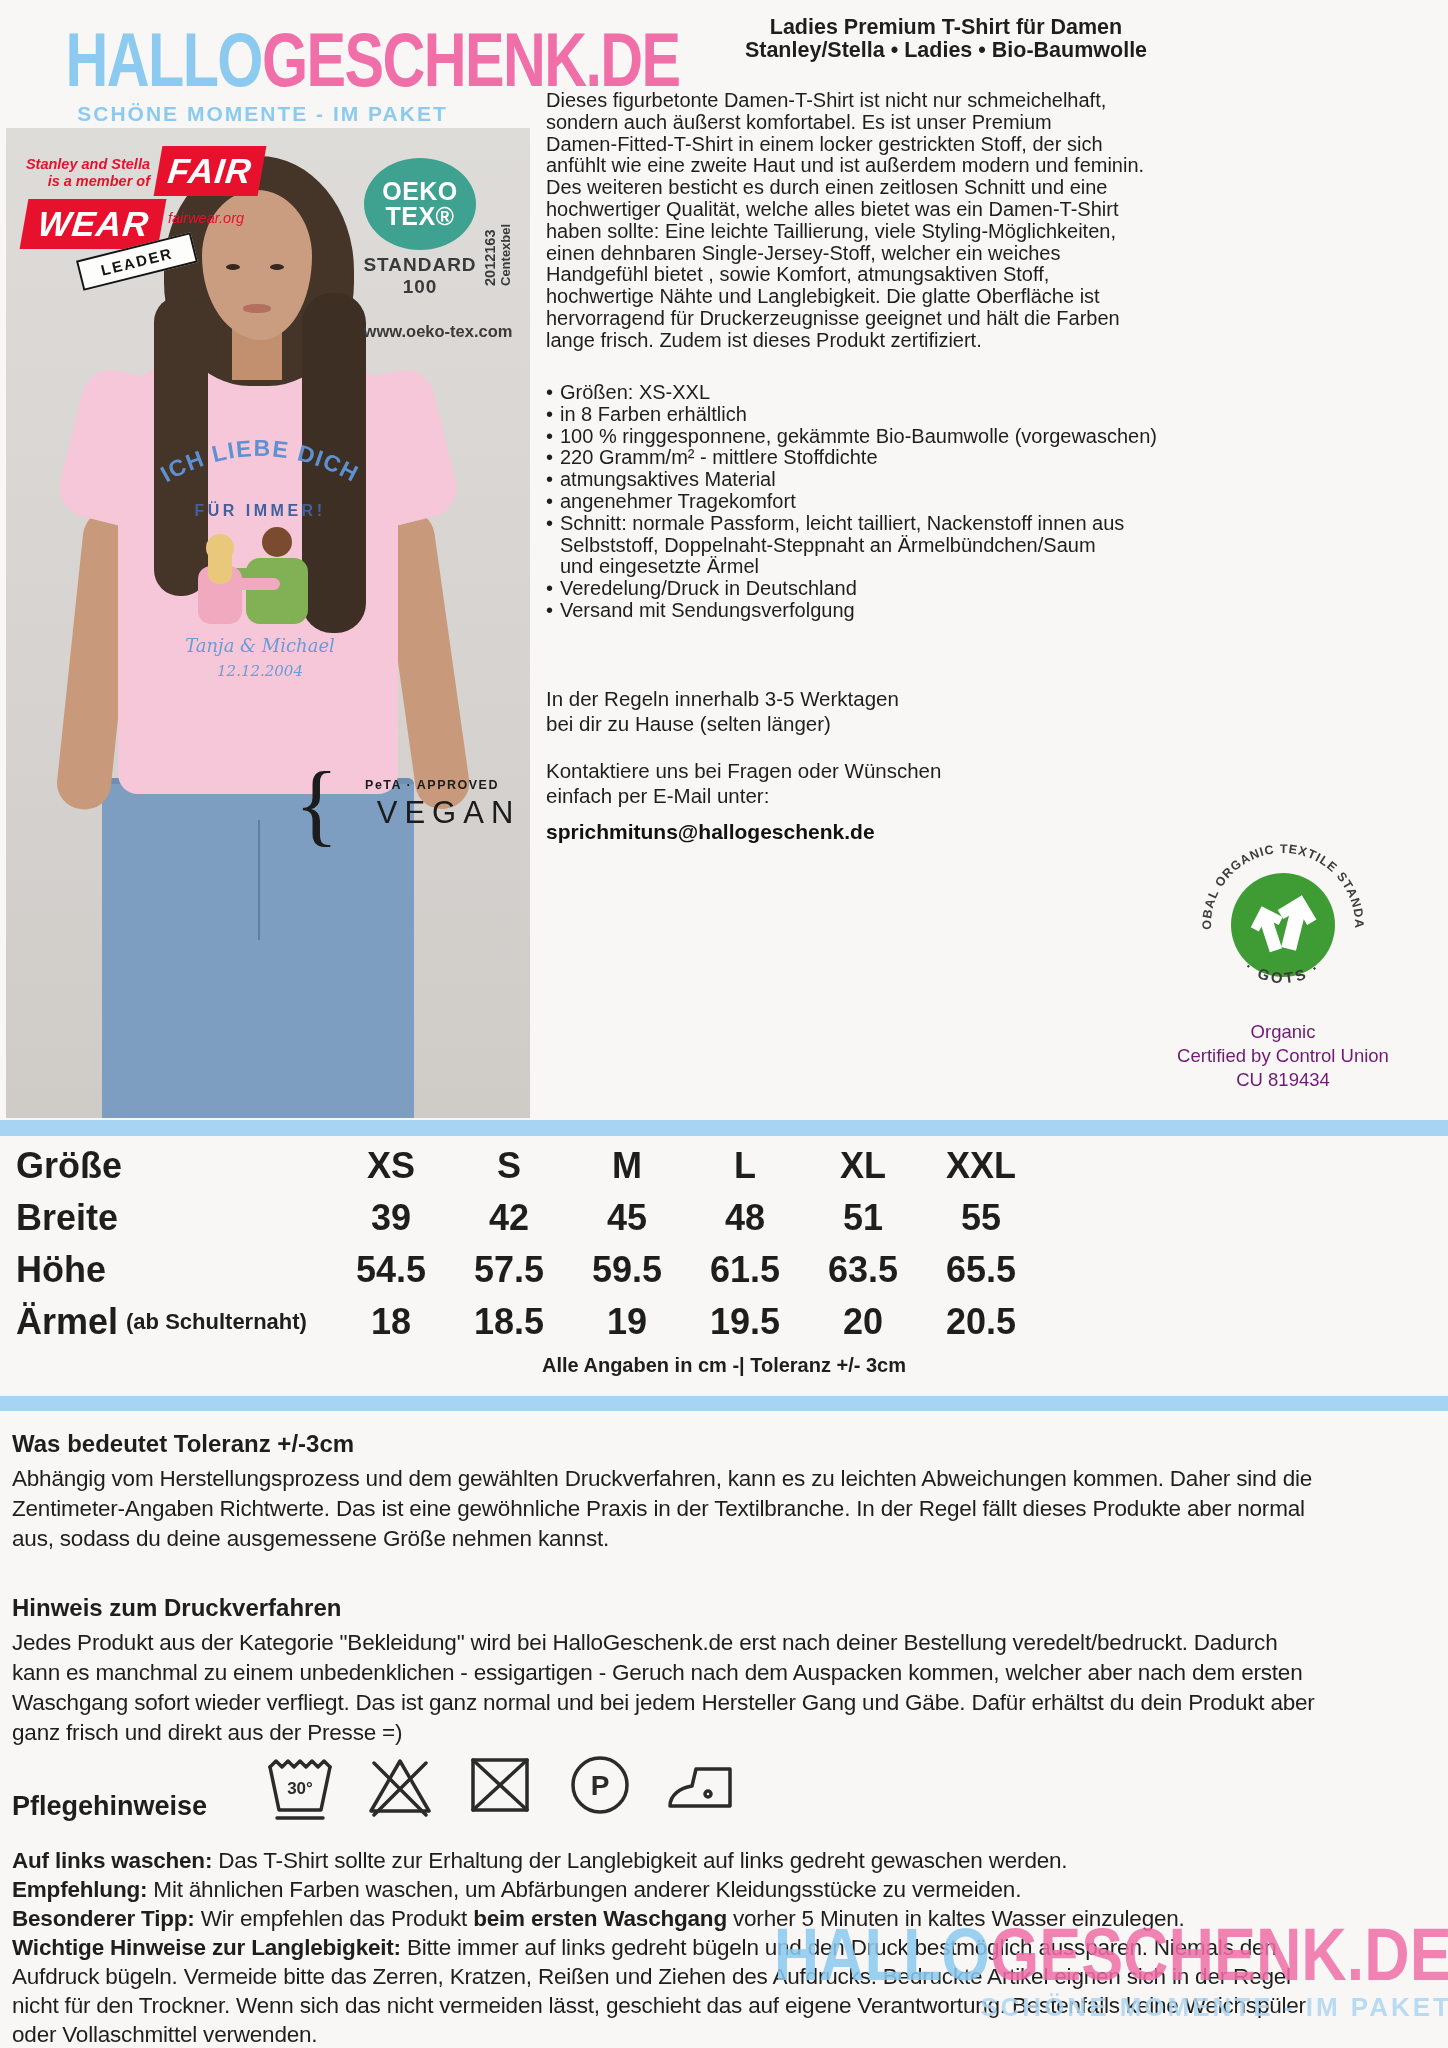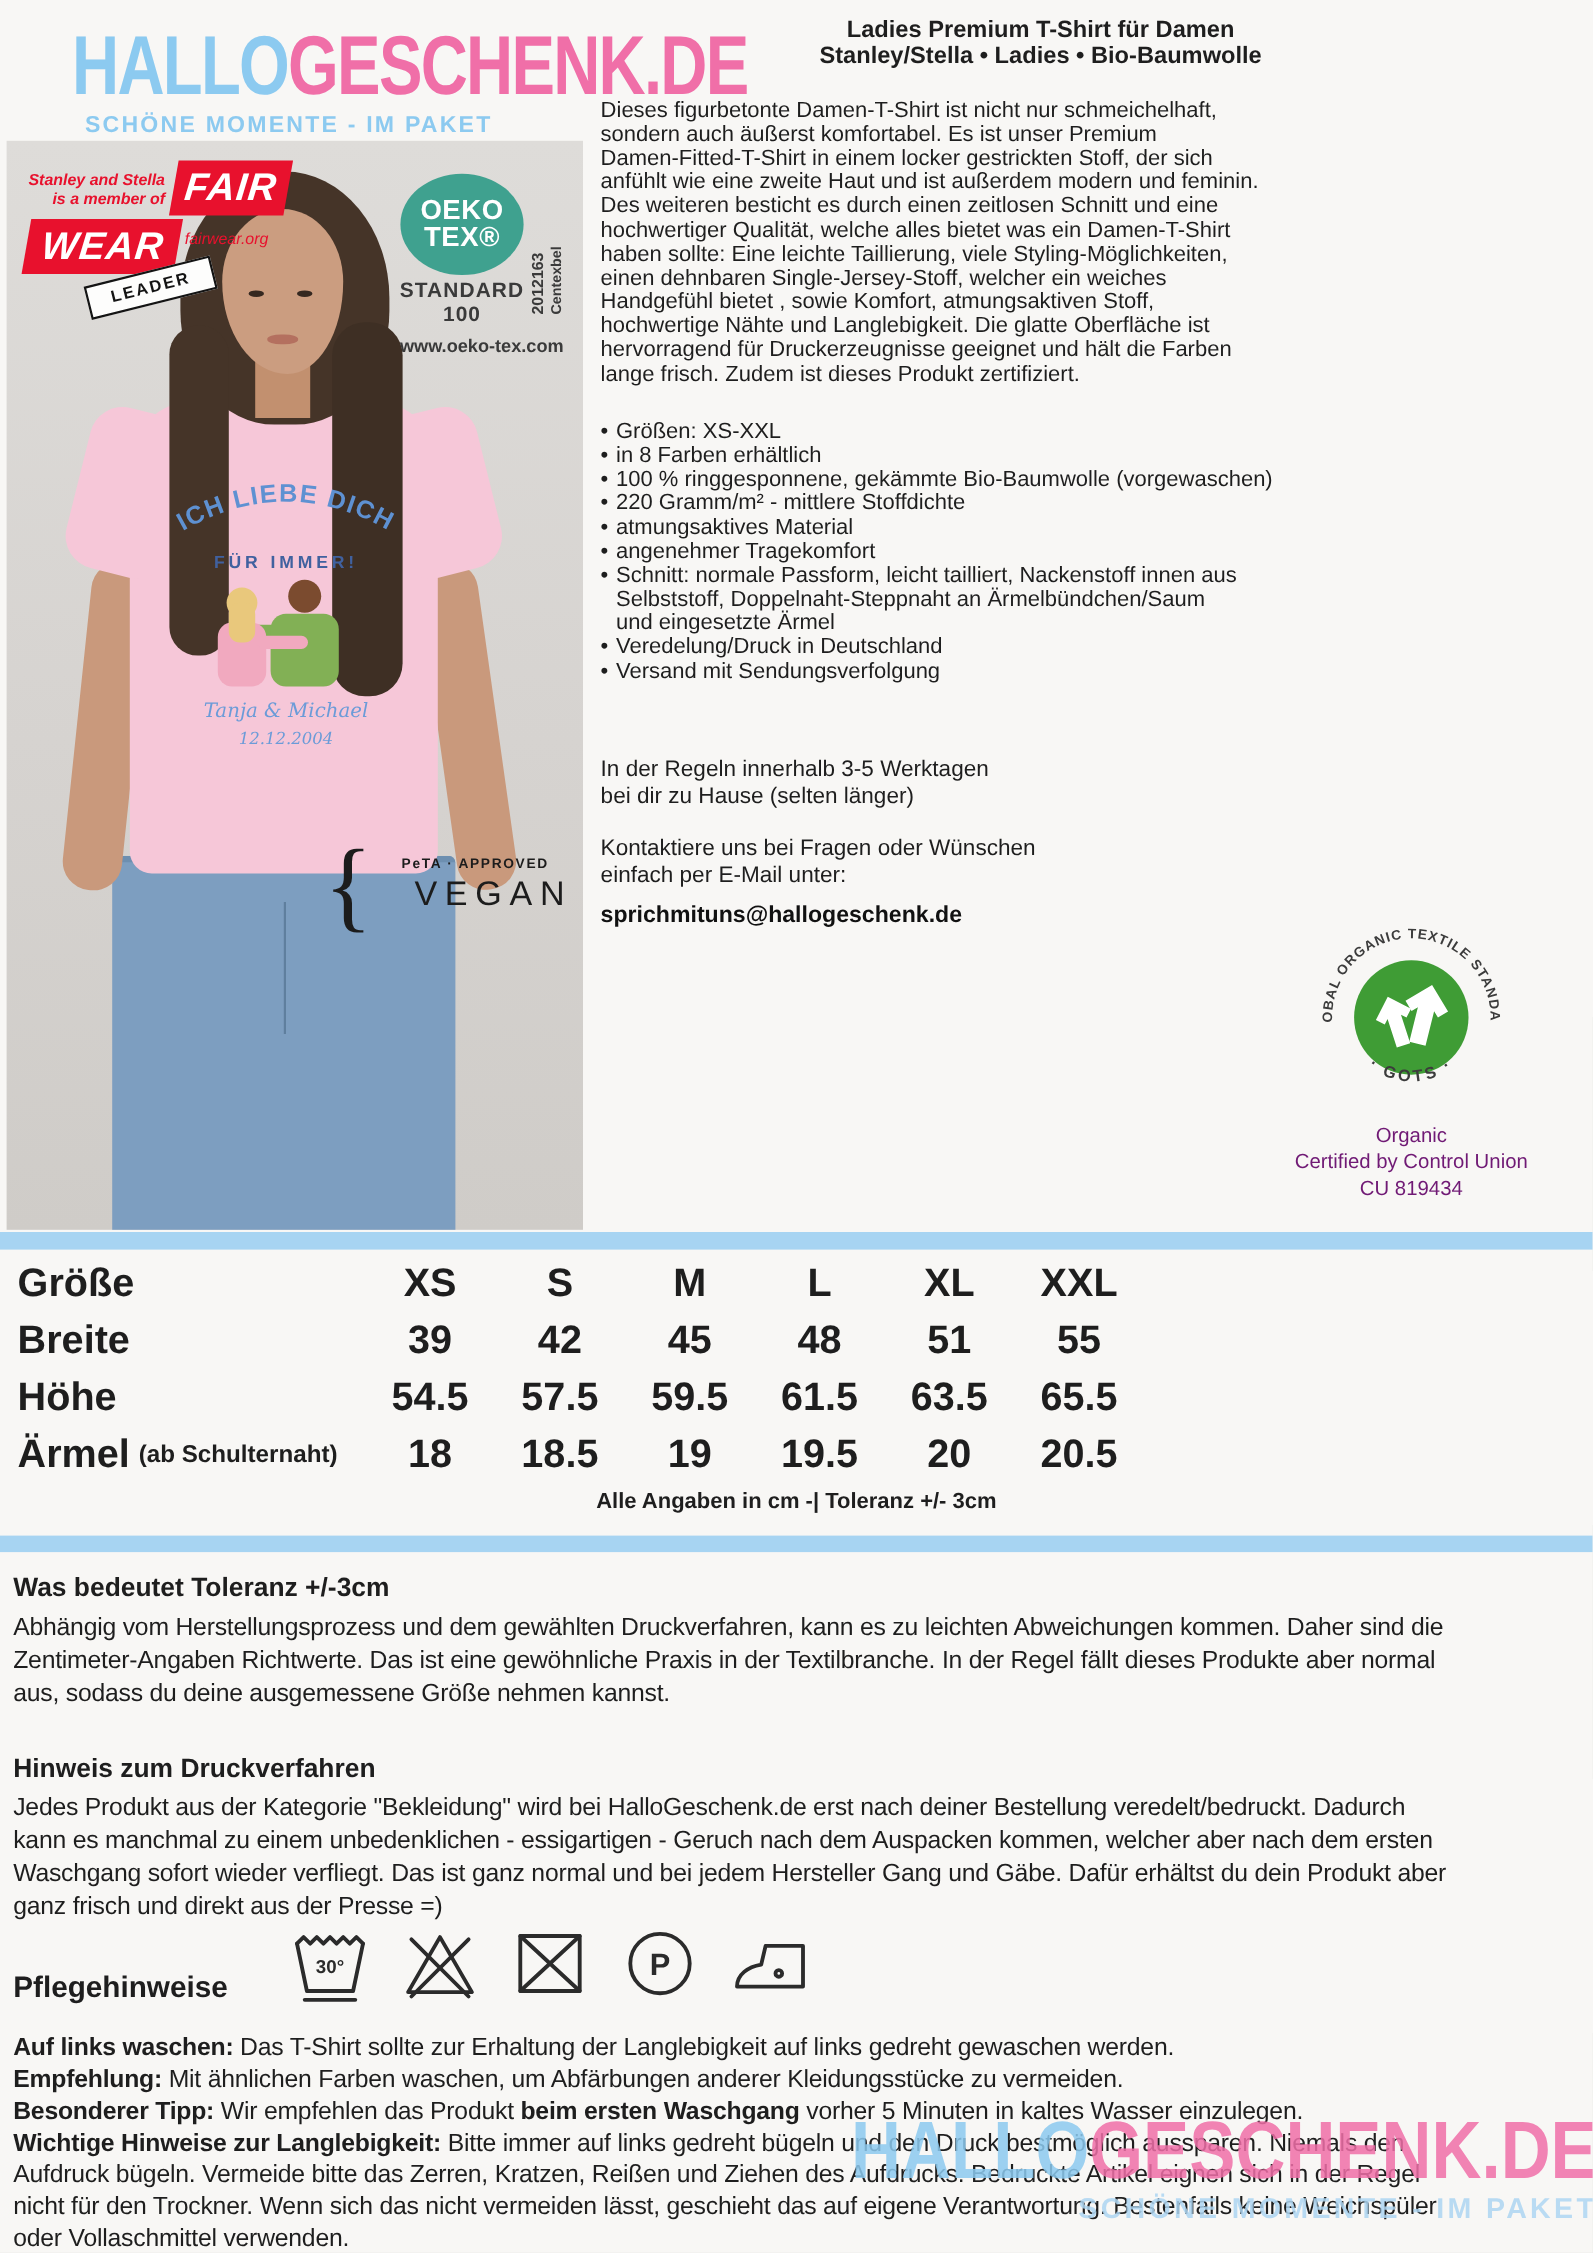--- a/index.html
+++ b/index.html
@@ -53,21 +53,21 @@
   #oekotex{left:344px;top:30px;width:190px;height:300px;}
   .oeko-ellipse{position:absolute;left:14px;top:0;width:112px;height:92px;background:#3fa18f;border-radius:50%;
                 display:flex;flex-direction:column;align-items:center;justify-content:center;color:#fff;
                 font-weight:700;font-size:25px;line-height:25px;letter-spacing:.5px;}
   .oeko-vert{position:absolute;left:132px;top:0;height:128px;display:flex;}
   .oeko-vert span{writing-mode:vertical-rl;transform:rotate(180deg);font-weight:700;color:#3a3a3a;}
   .oeko-num{font-size:14.5px;}
   .oeko-cen{font-size:13px;}
   .oeko-std{position:absolute;left:0;top:96px;width:140px;text-align:center;font-weight:700;font-size:19px;
             letter-spacing:1px;color:#3a3a3a;line-height:22px;white-space:pre-line;}
-  .oeko-url{position:absolute;left:-12px;top:148px;width:200px;text-align:center;font-weight:700;font-size:16.5px;color:#3a3a3a;}
+  .oeko-url{position:absolute;left:-12px;top:164px;width:200px;text-align:center;font-weight:700;font-size:16.5px;color:#3a3a3a;}
 
   
   #peta{left:326px;top:632px;width:200px;height:88px;display:flex;align-items:center;justify-content:center;gap:5px;color:#1c1c1c;}
   .brace{font-size:92px;font-weight:400;line-height:84px;font-family:"Liberation Serif",serif;}
   .peta-mid{display:flex;flex-direction:column;align-items:center;}
   .peta-top{font-size:12.5px;font-weight:700;letter-spacing:1.5px;}
   .peta-vegan{font-size:31px;font-weight:500;letter-spacing:7px;margin-top:3px;margin-left:33px;}
 
   
   .rc{left:546px;width:800px;}

